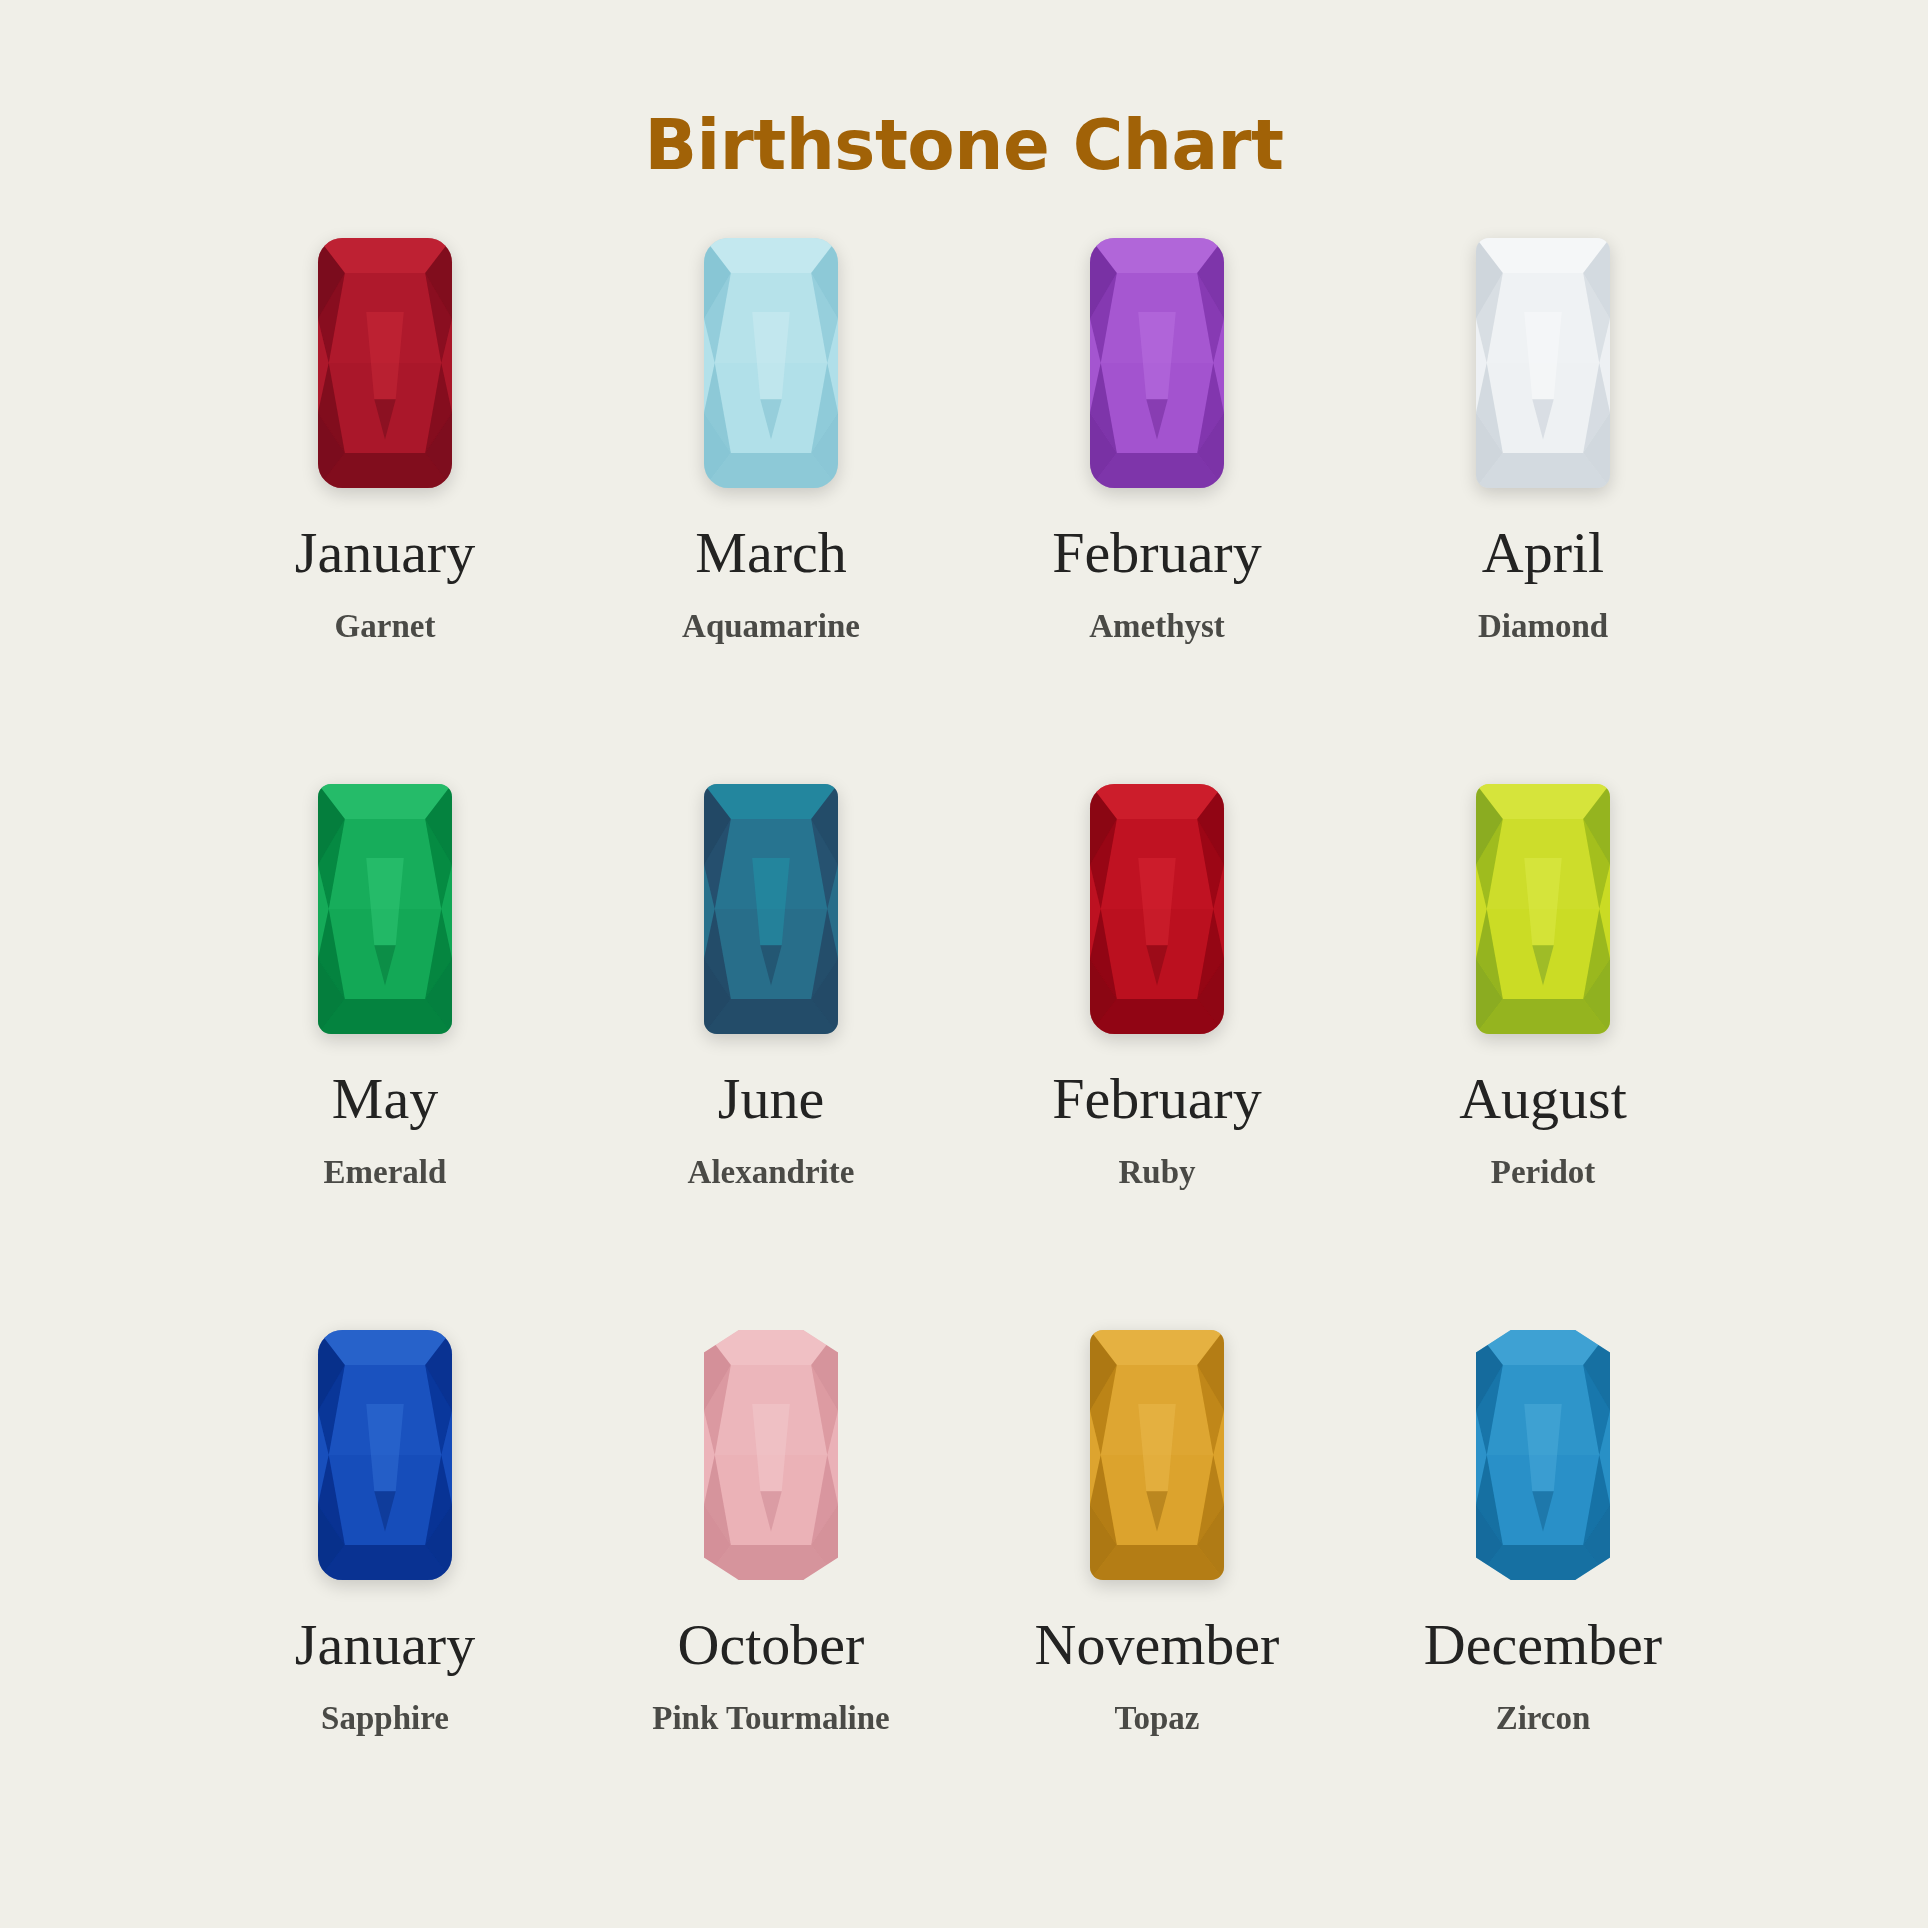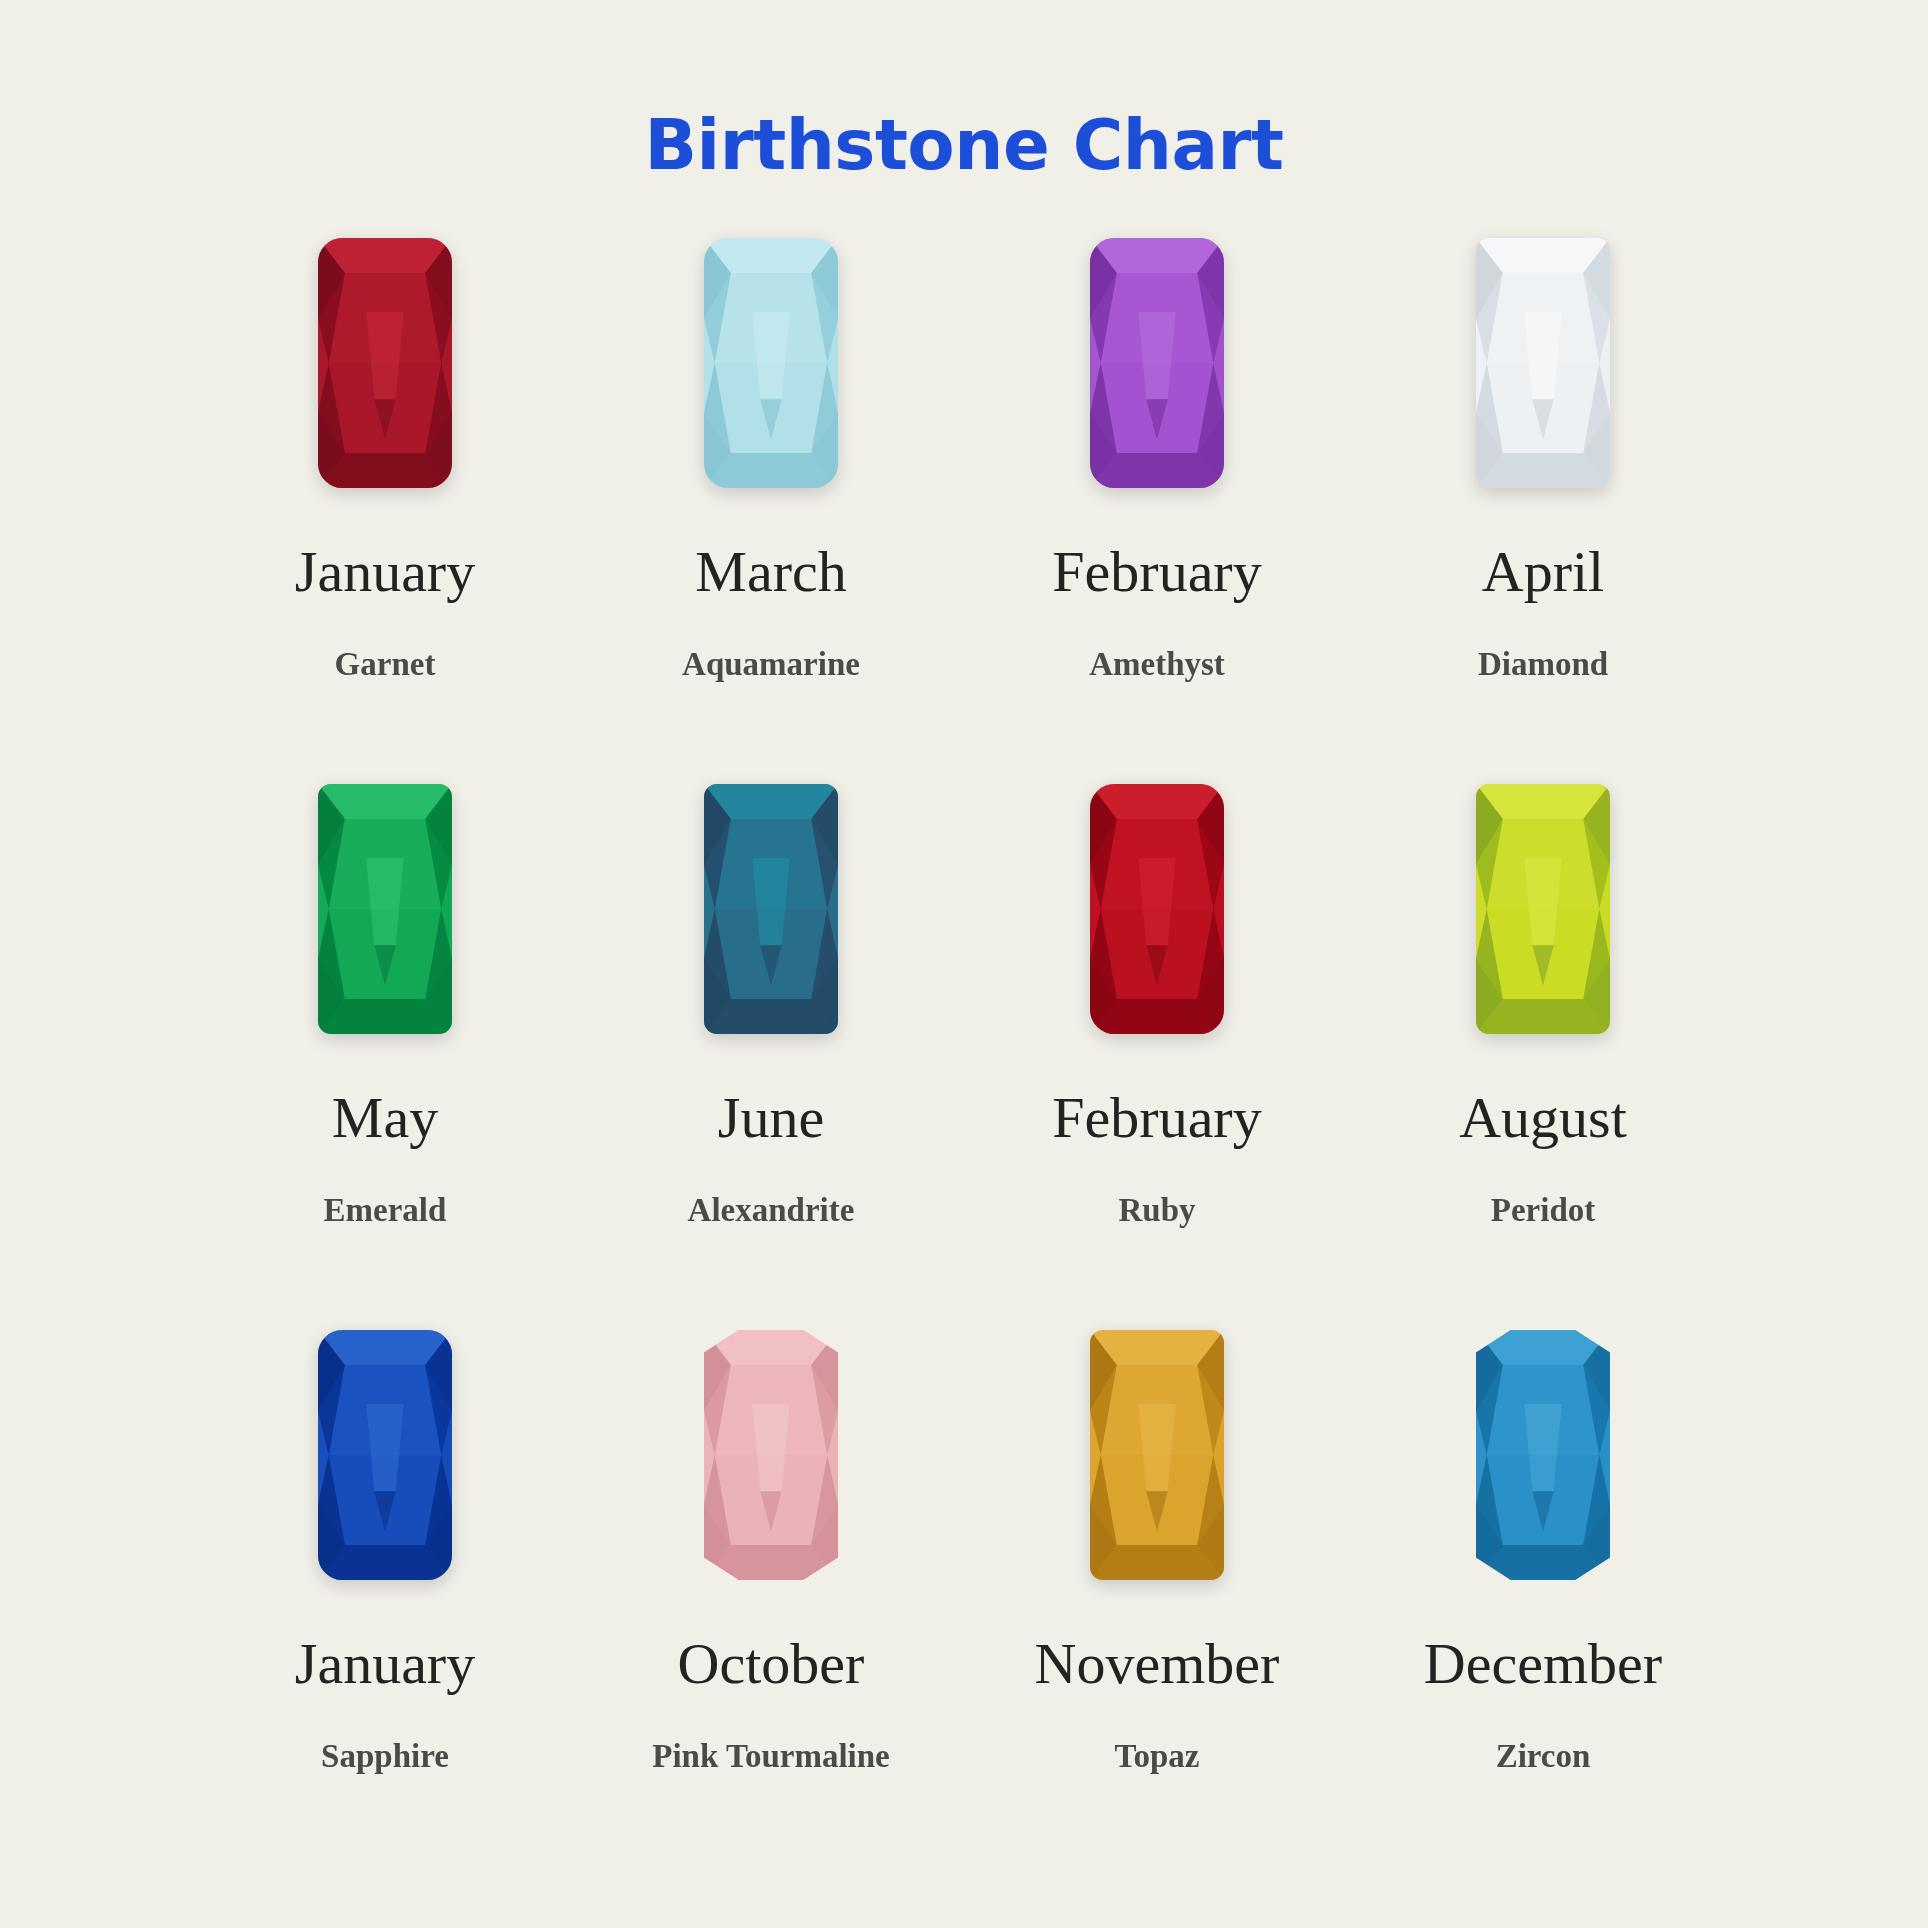--- a/index.html
+++ b/index.html
@@ -23,21 +23,21 @@
   }
   .header {
     text-align: center;
     padding-top: 111px;
   }
   .title {
     font-family: "DejaVu Sans", sans-serif;
     font-weight: bold;
     font-size: 69px;
     letter-spacing: -0.5px;
-    color: #1d4ed8;
+    color: #a16207;
     line-height: 1.0;
     margin: 0;
   }
   .subtitle {
     font-family: "Liberation Serif", serif;
     font-size: 56px;
     color: #2b2b29;
     margin: 0;
     padding-top: 24.5px;
     line-height: 1.0;
@@ -50,21 +50,20 @@
     grid-template-columns: repeat(4, 1fr);
     grid-template-rows: repeat(3, 546px);
     column-gap: 0px;
     row-gap: 0px;
   }
   .cell {
     display: flex;
     flex-direction: column;
     align-items: center;
     justify-content: flex-start;
-    gap: 19px;
   }
   .gem-wrap {
     height: 254px;
     display: flex;
     align-items: center;
     justify-content: center;
   }
   .gem {
     position: relative;
     width: 134px;

